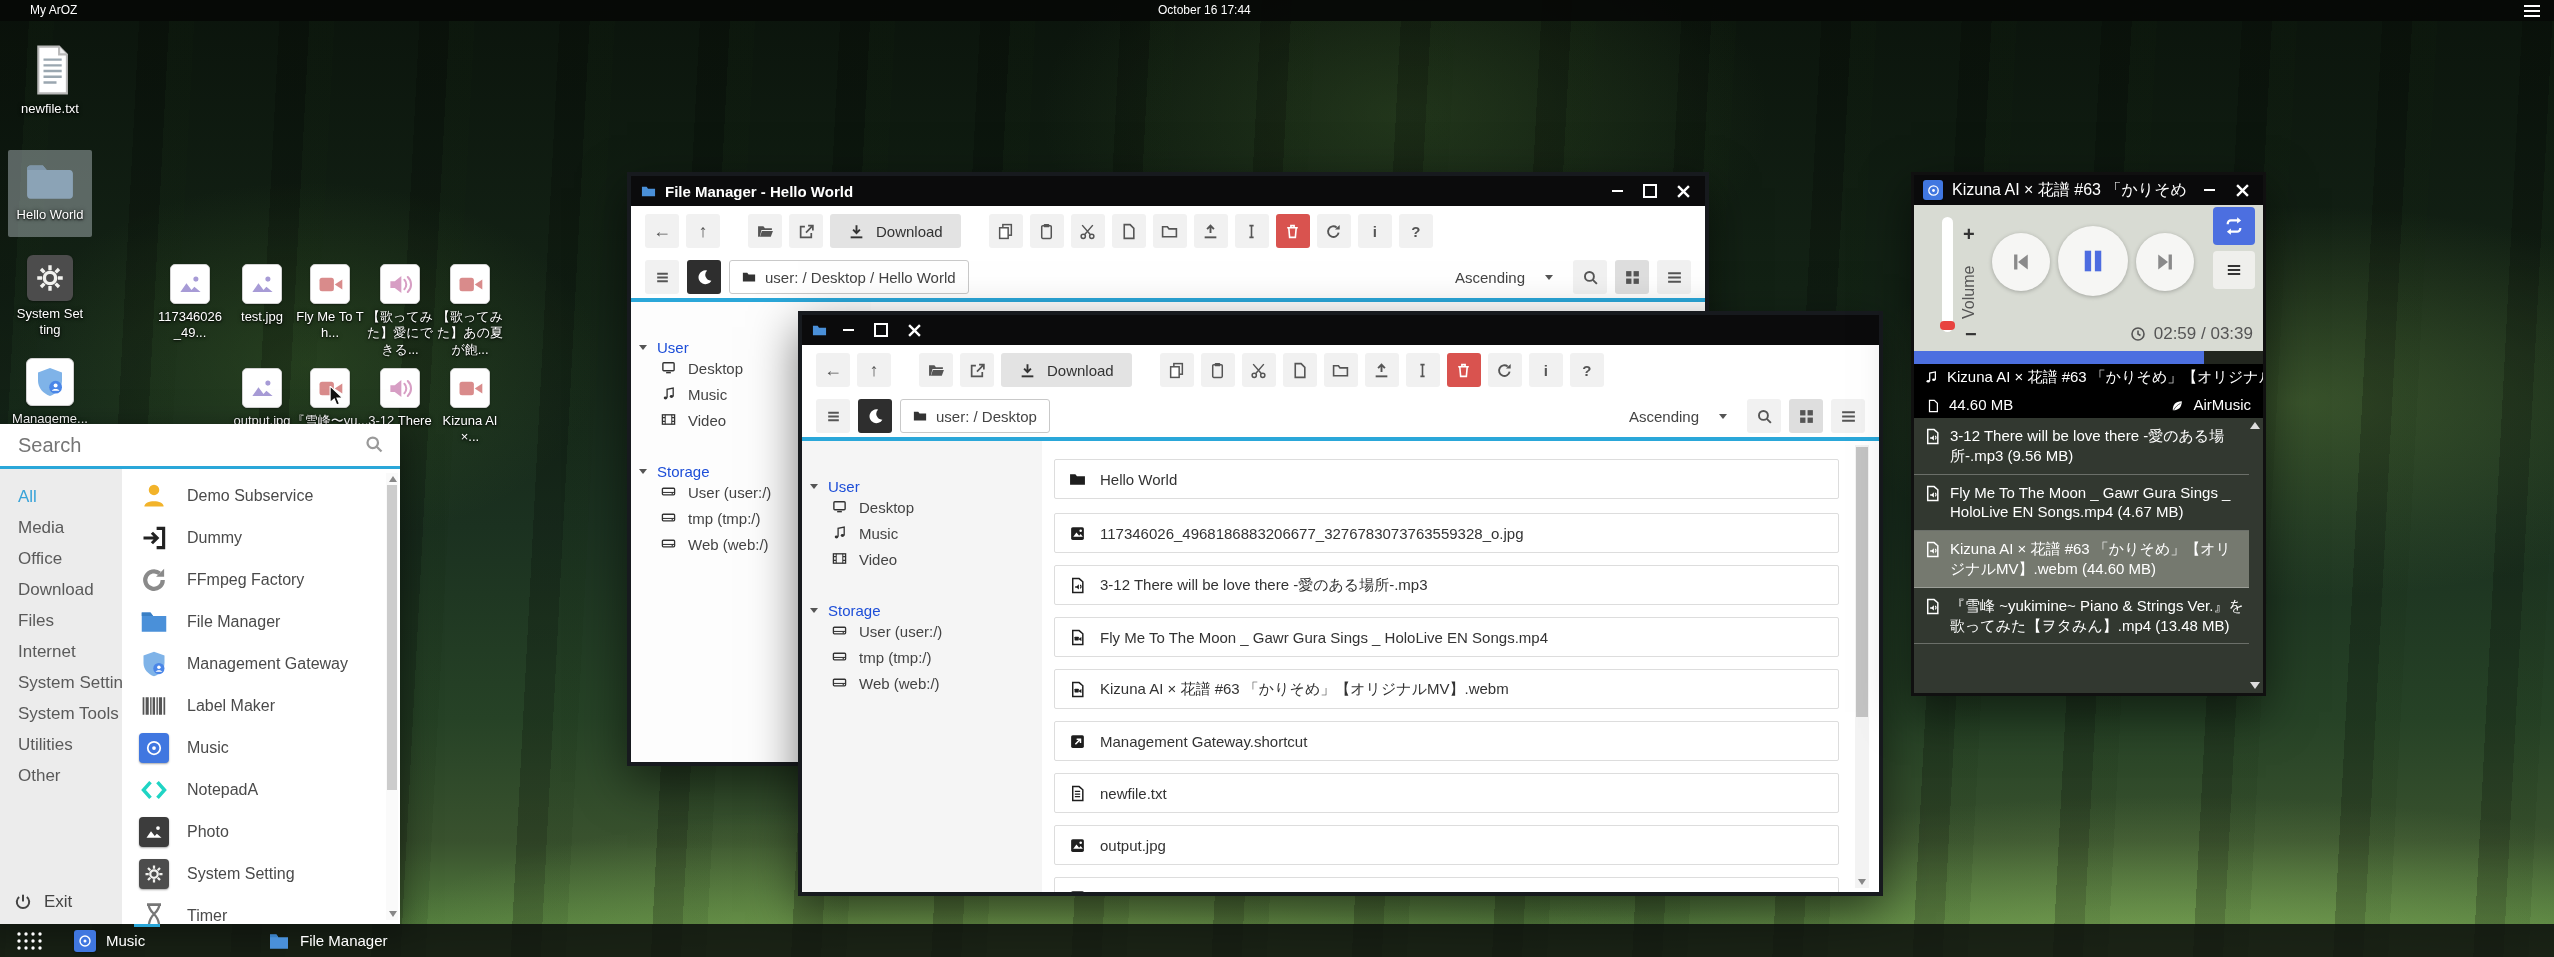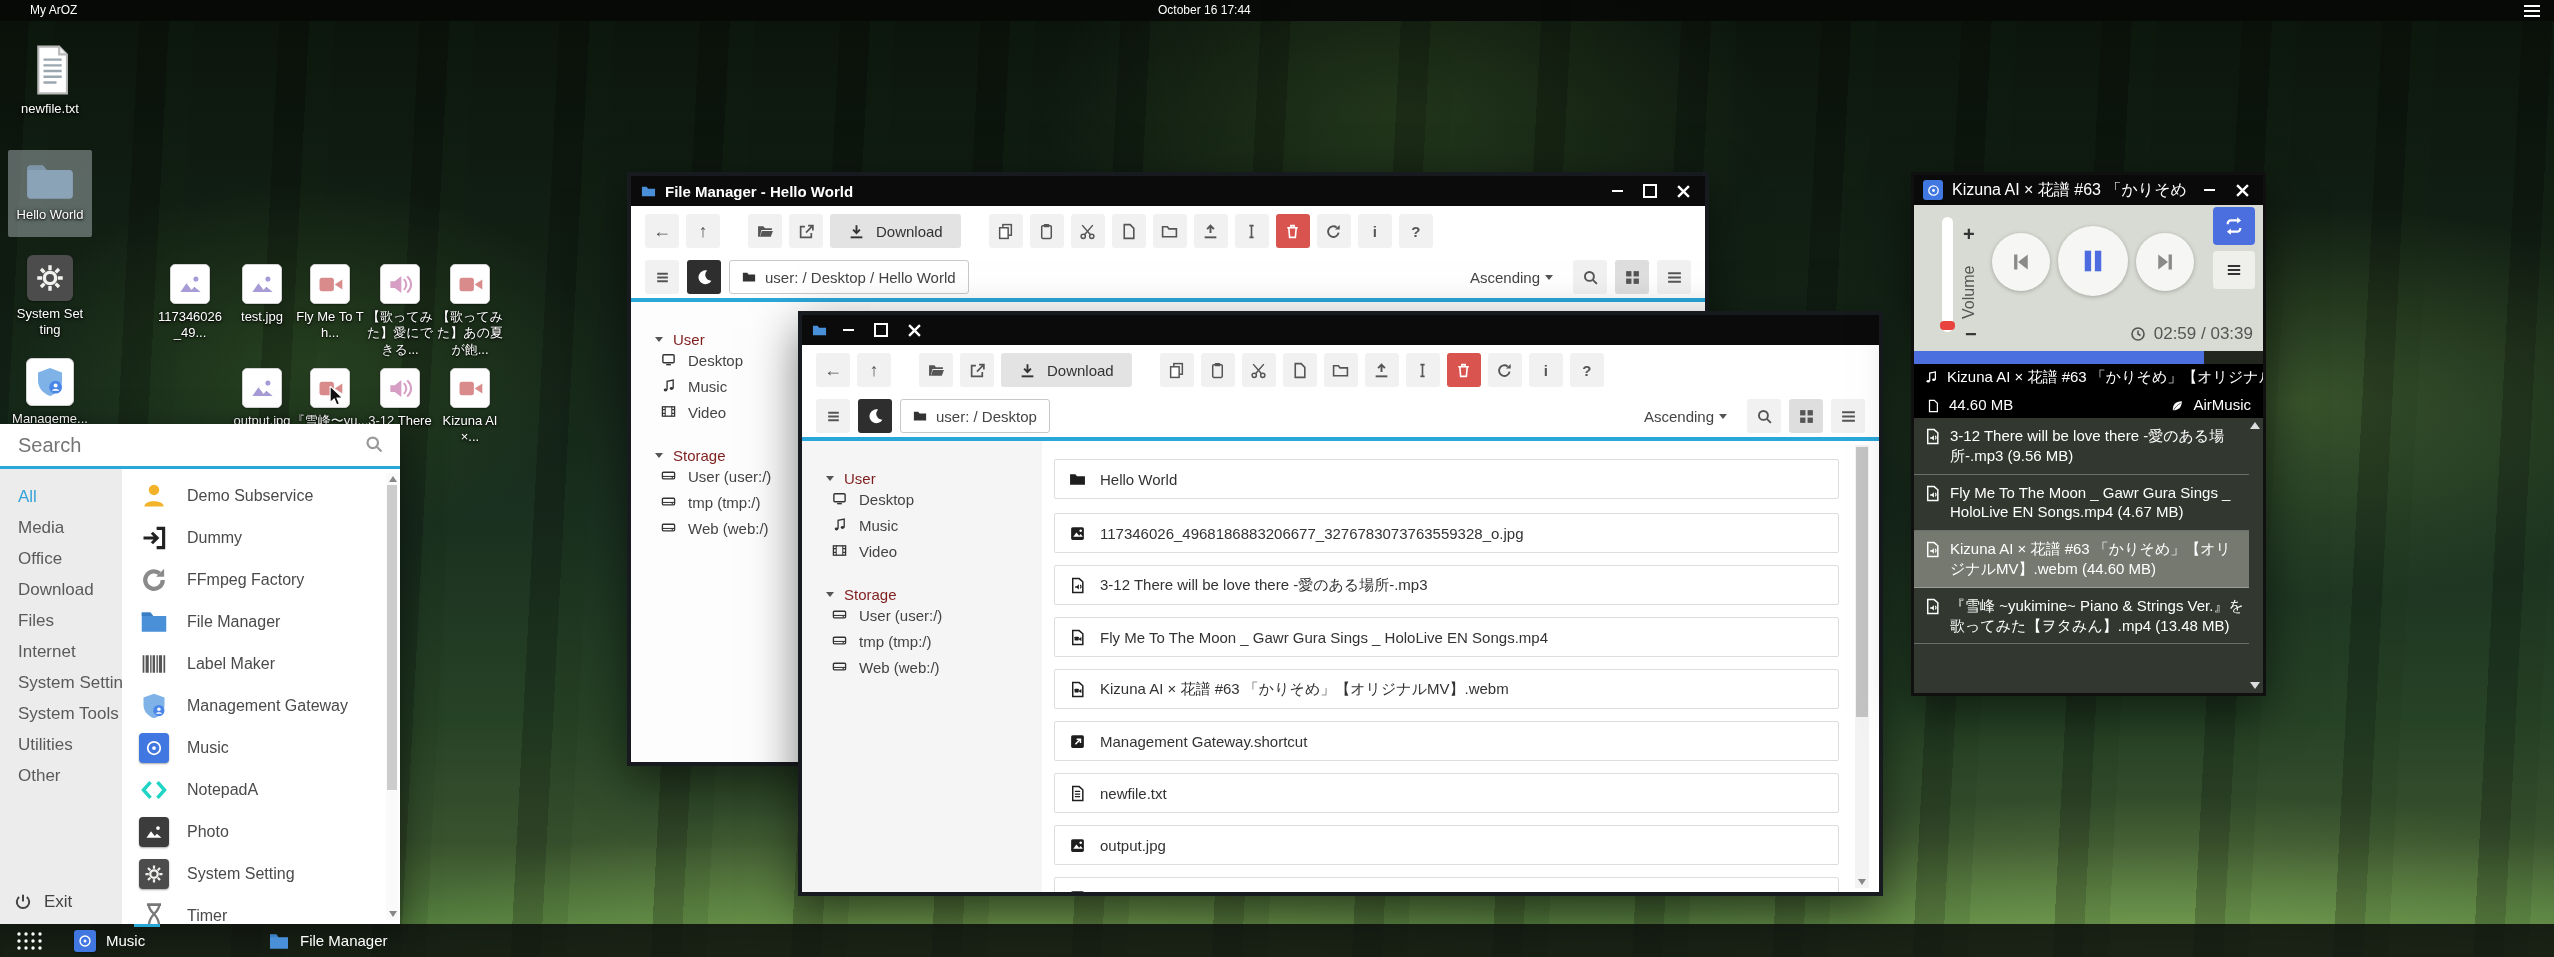--- a/index.html
+++ b/index.html
@@ -42,26 +42,26 @@
   .tbtn.wide{width:auto;padding:0 18px;background:#e3e3e3;gap:11px;font-size:15px;color:#333}
   .tbtn.danger{background:#d9534f;color:#fff}
   .tbtn.dark{background:#2e2e2e;color:#fff}
   .tbtn.active{background:#dedede}
   .glyph{font-size:18px;color:inherit;line-height:1}
   .glyph.b{font-weight:bold;font-size:15px}
   .sp16{width:14px;flex:0 0 auto}
   .crumb{height:32px;border:1px solid #c9c9c9;border-radius:3px;display:flex;align-items:center;gap:9px;padding:0 12px;font-size:15px;color:#444;cursor:pointer}
   .crumb svg{width:14px;height:14px;color:#333}
   .flexsp{flex:1}
-  .sortbox{display:flex;align-items:center;gap:5px;font-size:15px;color:#444;margin-right:12px;cursor:pointer}
+  .sortbox{display:flex;align-items:center;gap:20px;font-size:15px;color:#444;margin-right:12px;cursor:pointer}
   .caret-s{width:0;height:0;border-left:4px solid transparent;border-right:4px solid transparent;border-top:5px solid #555}
   .blueline{height:4px;background:#2aa7d9;flex:0 0 auto}
   .fm-body{flex:1;display:flex;min-height:0}
   .fm-side{width:240px;background:#fbfbfb;padding-top:12px;flex:0 0 auto}
-  .sgroup{display:flex;align-items:center;gap:10px;padding-left:24px;height:26px;color:#7f1d1d;font-size:15px;margin-top:12px;cursor:pointer}
+  .sgroup{display:flex;align-items:center;gap:10px;padding-left:8px;height:26px;color:#1d4ed8;font-size:15px;margin-top:20px;cursor:pointer}
   .sitem{display:flex;align-items:flex-start;gap:12px;padding-left:30px;height:26px;color:#444;font-size:15px;cursor:pointer}
   .sitem svg{width:15px;height:15px;color:#333;flex:0 0 auto}
   .fm-main{flex:1;position:relative;padding:18px 40px 0 12px;overflow:hidden}
   .frow{height:38px;border:1px solid #ddd;border-radius:2px;background:#fff;display:flex;align-items:center;gap:14px;padding:0 14px;margin-bottom:12px;font-size:15px;color:#333;cursor:pointer;white-space:nowrap;overflow:hidden}
   .frow svg{width:17px;height:17px;color:#1e1e1e;flex:0 0 auto}
   .frow.gap{margin-bottom:14px}
   .frow.sliver{height:6px;border-bottom:none;margin-bottom:0}
   .fm-scroll{position:absolute;right:10px;top:4px;bottom:4px;width:14px;background:#f3f3f3}
   .fm-thumb{position:absolute;top:2px;left:1px;width:12px;height:270px;background:#c3c3c3;cursor:pointer}
   .scroll-caret-down{position:absolute;left:3px;bottom:3px;width:0;height:0;border-left:4px solid transparent;border-right:4px solid transparent;border-top:6px solid #888}
@@ -993,43 +993,43 @@
                 <svg viewBox="0 0 16 16" style="width:28px;height:28px;color:#555">
                   <path d="M1 2.5h5l1.5 2H15v9H1z" fill="#4a90d9"></path>
                   <path d="M1 2.5h5l1.5 2H1z" fill="#3a7fc4"></path>
                 </svg>
               </span>
               <span class="al">File Manager</span>
             </div>
             <div class="app">
               <span class="ai">
                 <svg viewBox="0 0 16 16" style="width:28px;height:28px;color:#555">
+                  <path d="M8 1l6 2.2v4.2c0 3.6-2.6 6.4-6 7.6-3.4-1.2-6-4-6-7.6V3.2z" fill="#7fb3e8"></path>
+                  <circle cx="10.8" cy="10.6" r="3.2" fill="#4a86e8"></circle>
+                  <circle cx="10.8" cy="9.8" r="1" fill="#fff"></circle>
+                  <path d="M8.9 12.4c.4-1.2 3.4-1.2 3.8 0z" fill="#fff"></path>
+                </svg>
+              </span>
+              <span class="al">Management Gateway</span>
+            </div>
+            <div class="app">
+              <span class="ai">
+                <svg viewBox="0 0 16 16" style="width:28px;height:28px;color:#555">
                   <g fill="#555">
                     <rect x="1.5" y="3" width="1" height="10"></rect>
                     <rect x="3.2" y="3" width="1.8" height="10"></rect>
                     <rect x="5.8" y="3" width=".8" height="10"></rect>
                     <rect x="7.2" y="3" width="1.4" height="10"></rect>
                     <rect x="9.4" y="3" width=".8" height="10"></rect>
                     <rect x="10.8" y="3" width="1.8" height="10"></rect>
                     <rect x="13.4" y="3" width="1" height="10"></rect>
                   </g>
                 </svg>
               </span>
               <span class="al">Label Maker</span>
-            </div>
-            <div class="app">
-              <span class="ai">
-                <svg viewBox="0 0 16 16" style="width:28px;height:28px;color:#555">
-                  <path d="M8 1l6 2.2v4.2c0 3.6-2.6 6.4-6 7.6-3.4-1.2-6-4-6-7.6V3.2z" fill="#7fb3e8"></path>
-                  <circle cx="10.8" cy="10.6" r="3.2" fill="#4a86e8"></circle>
-                  <circle cx="10.8" cy="9.8" r="1" fill="#fff"></circle>
-                  <path d="M8.9 12.4c.4-1.2 3.4-1.2 3.8 0z" fill="#fff"></path>
-                </svg>
-              </span>
-              <span class="al">Management Gateway</span>
             </div>
             <div class="app">
               <span class="ai">
                 <span class="tile" style="width: 30px; height: 30px; background: rgb(64, 119, 224); border-radius: 4px;">
                   <svg viewBox="0 0 16 16" style="width:20px;height:20px;color:#fff">
                     <circle cx="8" cy="8" r="5" fill="none" stroke="#fff" stroke-width="1.4"></circle>
                     <circle cx="8" cy="8" r="1.5" fill="#fff"></circle>
                   </svg>
                 </span>
               </span>

